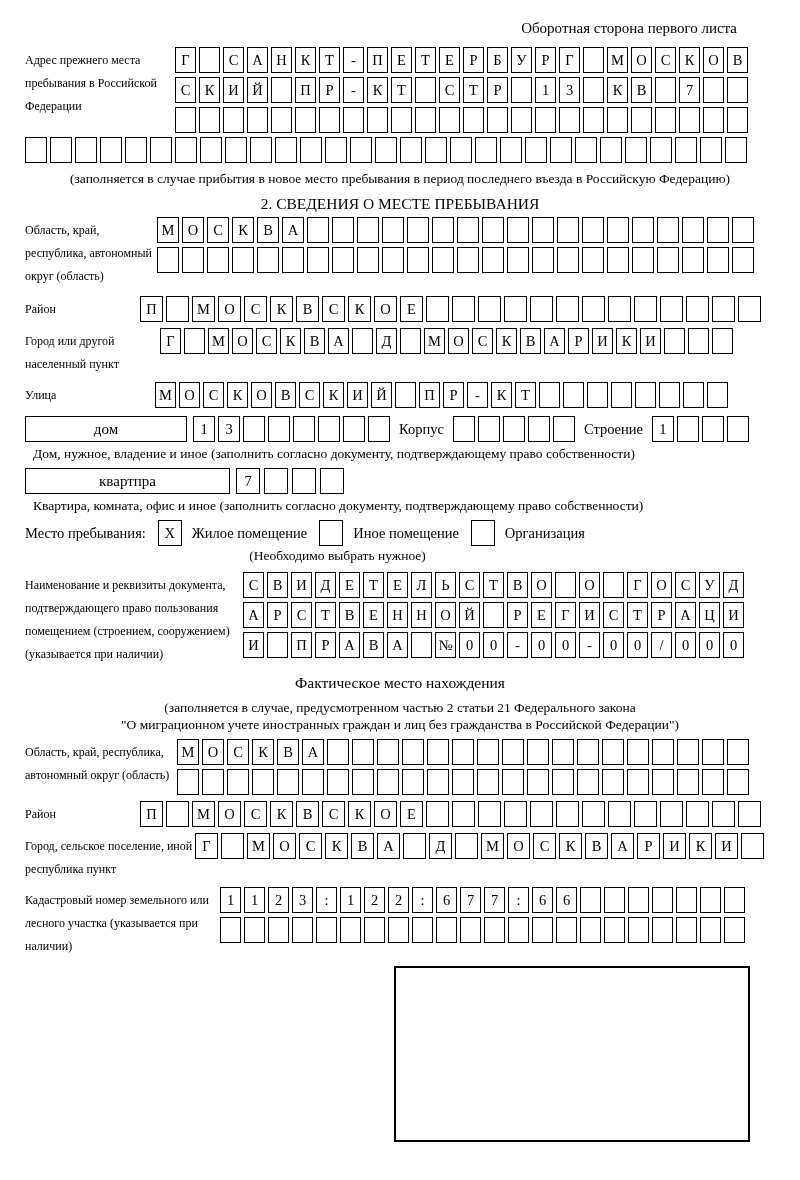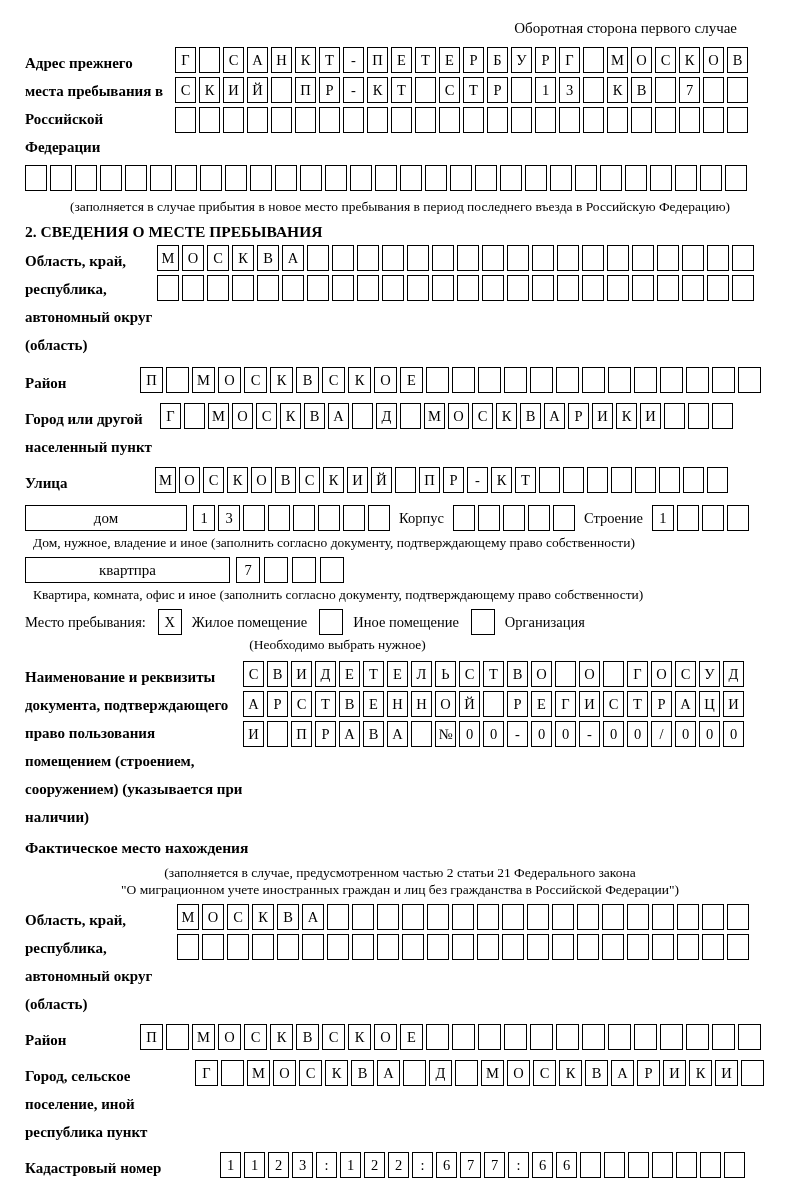--- a/index.html
+++ b/index.html
@@ -1,47 +1,47 @@
 <!DOCTYPE html>
 <html><head>
 <meta charset="utf-8">
 <style>
   html,body{margin:0;padding:0;background:#fff;}
   body{width:800px;height:1180px;overflow:hidden;color:#000;
        font-family:"Liberation Serif", serif;}
   .page{padding:0 25px;}
   .hdr-note{text-align:right;padding:20px 38px 0 0;font-size:15px;}
   .block{display:flex;align-items:flex-start;}
-  .lbl{font-size:15px;line-height:28px;flex:0 0 auto;padding-top:2px;font-weight:bold;}
+  .lbl{font-size:12px;line-height:23px;flex:0 0 auto;padding-top:2px;}
   .w150{width:150px}.w132{width:132px}.w115{width:115px}.w135{width:135px}
   .w130{width:130px}.w218{width:218px}.w152{width:152px}.w170{width:170px}.w195{width:195px}
   .rows{display:flex;flex-direction:column;gap:4px;}
   .cellrow{display:flex;gap:3px;}
   .cell{box-sizing:border-box;flex:0 0 auto;width:21px;height:26px;border:1.5px solid #000;
         display:flex;align-items:center;justify-content:center;font-size:14.5px;background:#fff;}
   .p22 .cell{width:22px}.p23 .cell{width:23px}.p24c .cell{width:24px;margin-right:1px}
   .cap{text-align:center;font-size:13.5px;margin-top:8px;}
   .cap-left{text-align:left;font-size:13.5px;margin-top:4px;padding-left:8px;}
-  .sec-title{font-weight:bold;font-size:15.5px;margin-top:8px;}
+  .sec-title{text-align:center;font-weight:normal;font-size:15.5px;margin-top:8px;}
   .inline-row{display:flex;align-items:center;gap:6px;}
   .namedbox{box-sizing:border-box;border:1.5px solid #000;height:26px;display:flex;
             align-items:center;justify-content:center;font-size:15px;background:#fff;}
   .dom{width:162px}.kv{width:205px}
   .small-lbl{font-size:14.5px;padding:0 3px;white-space:nowrap;}
   .stay{display:flex;align-items:center;gap:12px;font-size:14.5px;}
   .stay .opt{display:flex;align-items:center;gap:9px;}
   .stay-note{font-size:13.5px;margin:2px 0 0 180px;width:265px;text-align:center;}
   .stamp-box{box-sizing:border-box;margin:8px 25px 0 auto;width:356px;height:176px;border:2px solid #000;}.mt4{margin-top:4px}.mt6{margin-top:6px}.mt8{margin-top:8px}.mt10{margin-top:10px}
 </style>
 </head>
 <body>
 
 <div class="page">
 
-  <div class="hdr-note">Оборотная сторона первого случае</div>
+  <div class="hdr-note">Оборотная сторона первого листа</div>
 
   <div class="block mt10">
     <div class="lbl w150">Адрес прежнего места пребывания в Российской Федерации</div>
     <div class="rows">
       <div class="cellrow">
           <span class="cell">Г</span>
           <span class="cell"></span>
           <span class="cell">С</span>
           <span class="cell">А</span>
           <span class="cell">Н</span>

